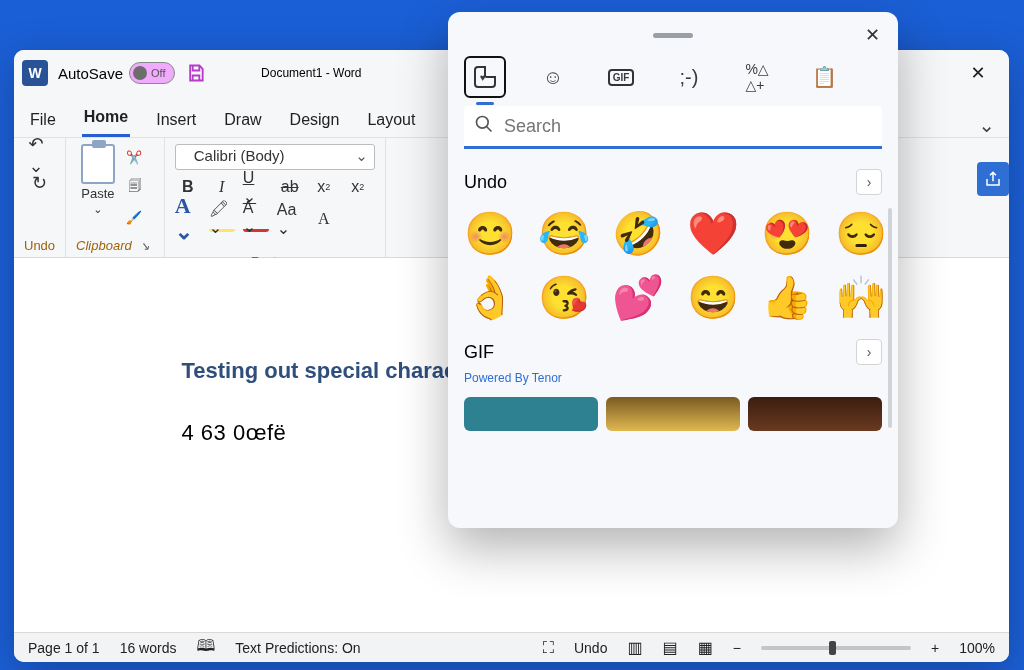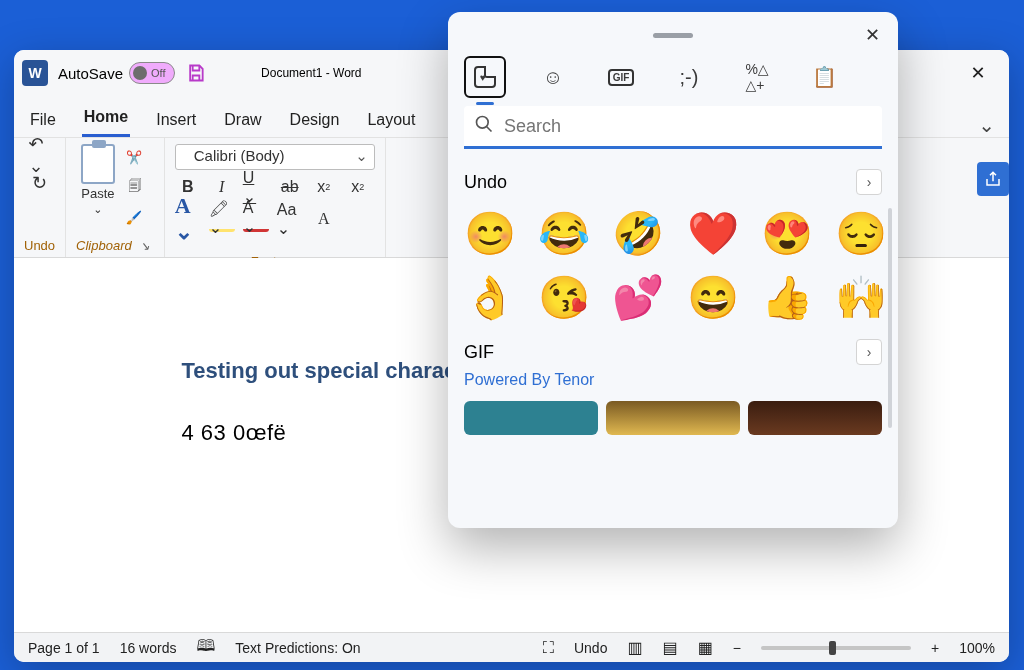--- a/index.html
+++ b/index.html
@@ -65,21 +65,21 @@
 .ep-sticker{width:22px;height:22px;border:2px solid #333;border-radius:4px;position:relative;}
 .ep-sticker::before{content:"";position:absolute;right:-2px;top:-2px;width:10px;height:10px;background:#f6f8fb;border-left:2px solid #333;border-bottom:2px solid #333;border-bottom-left-radius:3px;}
 .ep-sticker .h{position:absolute;top:4px;left:4px;font-size:10px;}
 .ep-gif{border:2px solid #333;border-radius:4px;font-size:10px;font-weight:700;padding:1px 3px;}
 .ep-search{display:flex;align-items:center;border-bottom:3px solid #2f6fd3;background:#fff;padding:8px 10px;gap:10px;border-radius:4px 4px 0 0;}
 .ep-search input{border:none;outline:none;font-size:18px;flex:1;background:transparent;}
 .ep-section{display:flex;align-items:center;justify-content:space-between;margin-top:20px;font-size:18px;}
 .ep-more{width:26px;height:26px;border:1px solid #d4d4d4;border-radius:4px;display:flex;align-items:center;justify-content:center;background:#fff;cursor:pointer;font-size:14px;color:#555;}
 .emoji-grid{display:grid;grid-template-columns:repeat(6,1fr);gap:22px 22px;margin-top:18px;}
 .emoji{font-size:42px;text-align:center;cursor:pointer;line-height:1;}
-.tenor{color:#2f6fd3;font-size:16px;margin-top:6px;}
+.tenor{color:#2f6fd3;font-size:12px;margin-top:6px;}
 .gif-row{display:flex;gap:8px;margin-top:12px;}
 .gif-thumb{height:34px;flex:1;border-radius:6px;}
 .gif-thumb.a{background:#2d8191;}
 .gif-thumb.b{background:linear-gradient(#7a5a23,#e0b850);}
 .gif-thumb.c{background:linear-gradient(#3a1d10,#6a3a20);}
 .ep-scroll{position:absolute;right:6px;top:196px;width:4px;height:220px;background:#d0d3d8;border-radius:2px;}
 </style>
 </head>
 <body>
 

